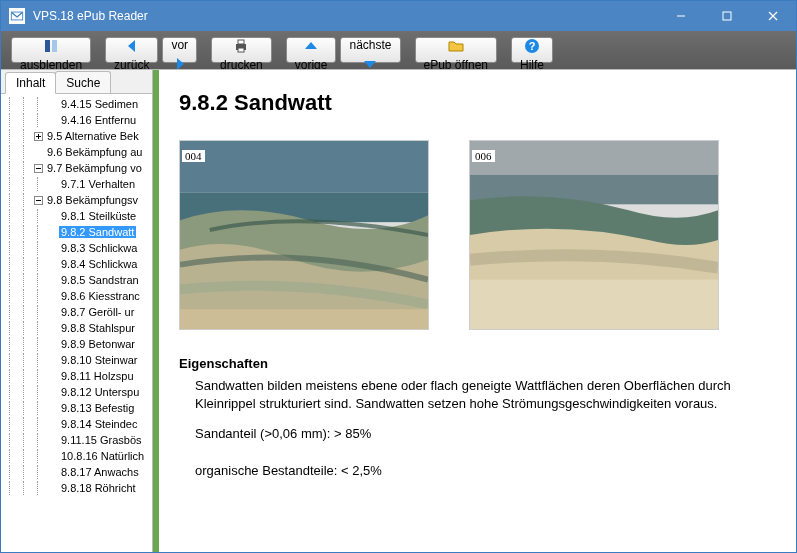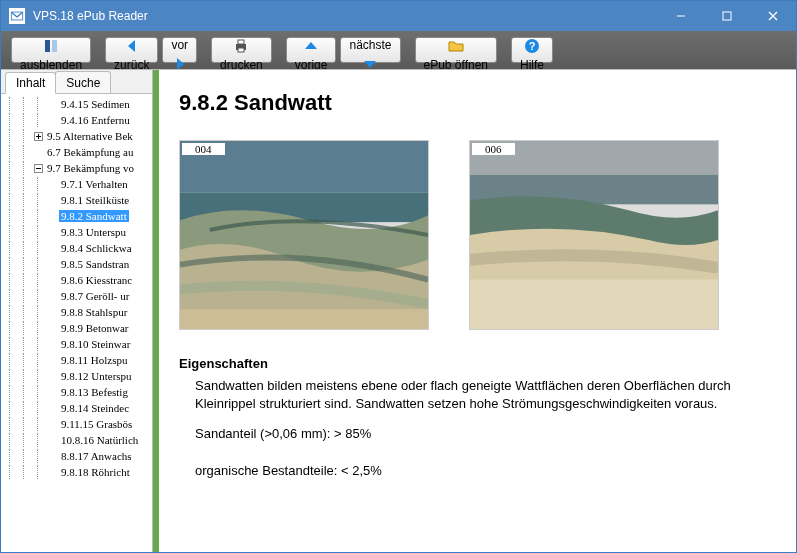--- a/index.html
+++ b/index.html
@@ -23,35 +23,35 @@
   .ticon { width:16px; height:16px; display:flex; align-items:center; justify-content:center; }
   
   
   .body { flex:1; display:flex; overflow:hidden; border-top:1px solid #bbb; }
   .sidebar { width:152px; background:#fff; border-right:1px solid #bbb; display:flex; flex-direction:column; }
   .tabs { height:24px; display:flex; align-items:flex-end; background:#f0f0f0; border-bottom:1px solid #bbb; padding-left:4px; }
   .tab { height:22px; padding:0 10px; display:flex; align-items:center; font-size:12px; border:1px solid #bbb; border-bottom:none; background:#f7f7f7; margin-right:-1px; border-radius:3px 3px 0 0; position:relative; }
   .tab.active { background:#fff; border-bottom:1px solid #fff; top:1px; z-index:2; }
   .treewrap { flex:1; overflow:hidden; position:relative; font-family:Tahoma,sans-serif; font-size:11px; }
   .tree { position:absolute; inset:0; overflow-y:scroll; overflow-x:hidden; padding:2px 0 2px 2px; }
-  .tree .row { display:flex; align-items:center; height:16px; white-space:nowrap; overflow:hidden; cursor:default;font-family:Liberation Serif, serif; }
+  .tree .row { display:flex; align-items:center; height:16px; white-space:nowrap; overflow:hidden; cursor:default; }
   .tree .row.selected .lbl { background:#3399ff; color:#fff; padding:0 2px; }
   .tw { width:14px; height:14px; display:flex; align-items:center; justify-content:center; }
   .tw svg { width:9px; height:9px; }
   .lbl { padding:0 2px; }
   .dots { display:inline-block; width:14px; height:14px; position:relative; }
   .dots::before { content:""; position:absolute; left:6px; top:0; bottom:0; border-left:1px dotted #999; }
   
   .splitter { width:6px; background:#6aa84f; cursor:col-resize; }
   
   .content { flex:1; background:#fff; overflow:auto; padding:14px 20px 20px 20px; font-family:Verdana,Geneva,sans-serif; color:#000; }
   .content h1 { font-size:22px; font-weight:bold; margin:6px 0 24px 0; }
   .figs { display:flex; gap:40px; margin-bottom:26px; }
   .fig { position:relative; width:250px; height:190px; border:1px solid #ccc; background:#ddd; overflow:hidden; }
-  .figlabel { position:absolute; top:2px; left:2px; background:#fff; padding:0 13px; font-size:11px; font-family:Tahoma; z-index:2; }
+  .figlabel { position:absolute; top:9px; left:2px; background:#fff; padding:0 3px; font-size:11px; font-family:Tahoma; z-index:2; }
   .fig svg { width:100%; height:100%; display:block; }
   .content h2 { font-size:13px; font-weight:bold; margin:8px 0 6px 0; }
   .content p { font-size:13px; line-height:1.4; margin:0 0 12px 16px; }
   
   
   ::-webkit-scrollbar { width:17px; height:17px; }
   ::-webkit-scrollbar-track { background:#f0f0f0; }
   ::-webkit-scrollbar-thumb { background:#c2c2c2; border:1px solid #a0a0a0; }
   ::-webkit-scrollbar-button { background:#f0f0f0; border:1px solid #c0c0c0; height:17px; width:17px; }
 </style>
@@ -207,21 +207,21 @@
                   <line x1="2" y1="4.5" x2="7" y2="4.5" stroke="#000"></line>
                   <line x1="4.5" y1="2" x2="4.5" y2="7" stroke="#000"></line>
                 </svg>
               </span>
               <span class="lbl">9.5 Alternative Bek</span>
             </div>
             <div class="row">
               <span class="dots"></span>
               <span class="dots"></span>
               <span class="tw"></span>
-              <span class="lbl">6.7 Bekämpfung au</span>
+              <span class="lbl">9.6 Bekämpfung au</span>
             </div>
             <div class="row">
               <span class="dots"></span>
               <span class="dots"></span>
               <span class="tw">
                 <svg viewBox="0 0 9 9">
                   <rect x="0.5" y="0.5" width="8" height="8" fill="#fff" stroke="#888"></rect>
                   <line x1="2" y1="4.5" x2="7" y2="4.5" stroke="#000"></line>
                 </svg>
               </span>
@@ -230,37 +230,48 @@
             <div class="row">
               <span class="dots"></span>
               <span class="dots"></span>
               <span class="dots"></span>
               <span class="tw"></span>
               <span class="lbl">9.7.1 Verhalten</span>
             </div>
             <div class="row">
               <span class="dots"></span>
               <span class="dots"></span>
+              <span class="tw">
+                <svg viewBox="0 0 9 9">
+                  <rect x="0.5" y="0.5" width="8" height="8" fill="#fff" stroke="#888"></rect>
+                  <line x1="2" y1="4.5" x2="7" y2="4.5" stroke="#000"></line>
+                </svg>
+              </span>
+              <span class="lbl">9.8 Bekämpfungsv</span>
+            </div>
+            <div class="row">
+              <span class="dots"></span>
+              <span class="dots"></span>
               <span class="dots"></span>
               <span class="tw"></span>
               <span class="lbl">9.8.1 Steilküste</span>
             </div>
             <div class="row selected">
               <span class="dots"></span>
               <span class="dots"></span>
               <span class="dots"></span>
               <span class="tw"></span>
               <span class="lbl">9.8.2 Sandwatt</span>
             </div>
             <div class="row">
               <span class="dots"></span>
               <span class="dots"></span>
               <span class="dots"></span>
               <span class="tw"></span>
-              <span class="lbl">9.8.3 Unterspu</span>
+              <span class="lbl">9.8.3 Schlickwa</span>
             </div>
             <div class="row">
               <span class="dots"></span>
               <span class="dots"></span>
               <span class="dots"></span>
               <span class="tw"></span>
               <span class="lbl">9.8.4 Schlickwa</span>
             </div>
             <div class="row">
               <span class="dots"></span>

